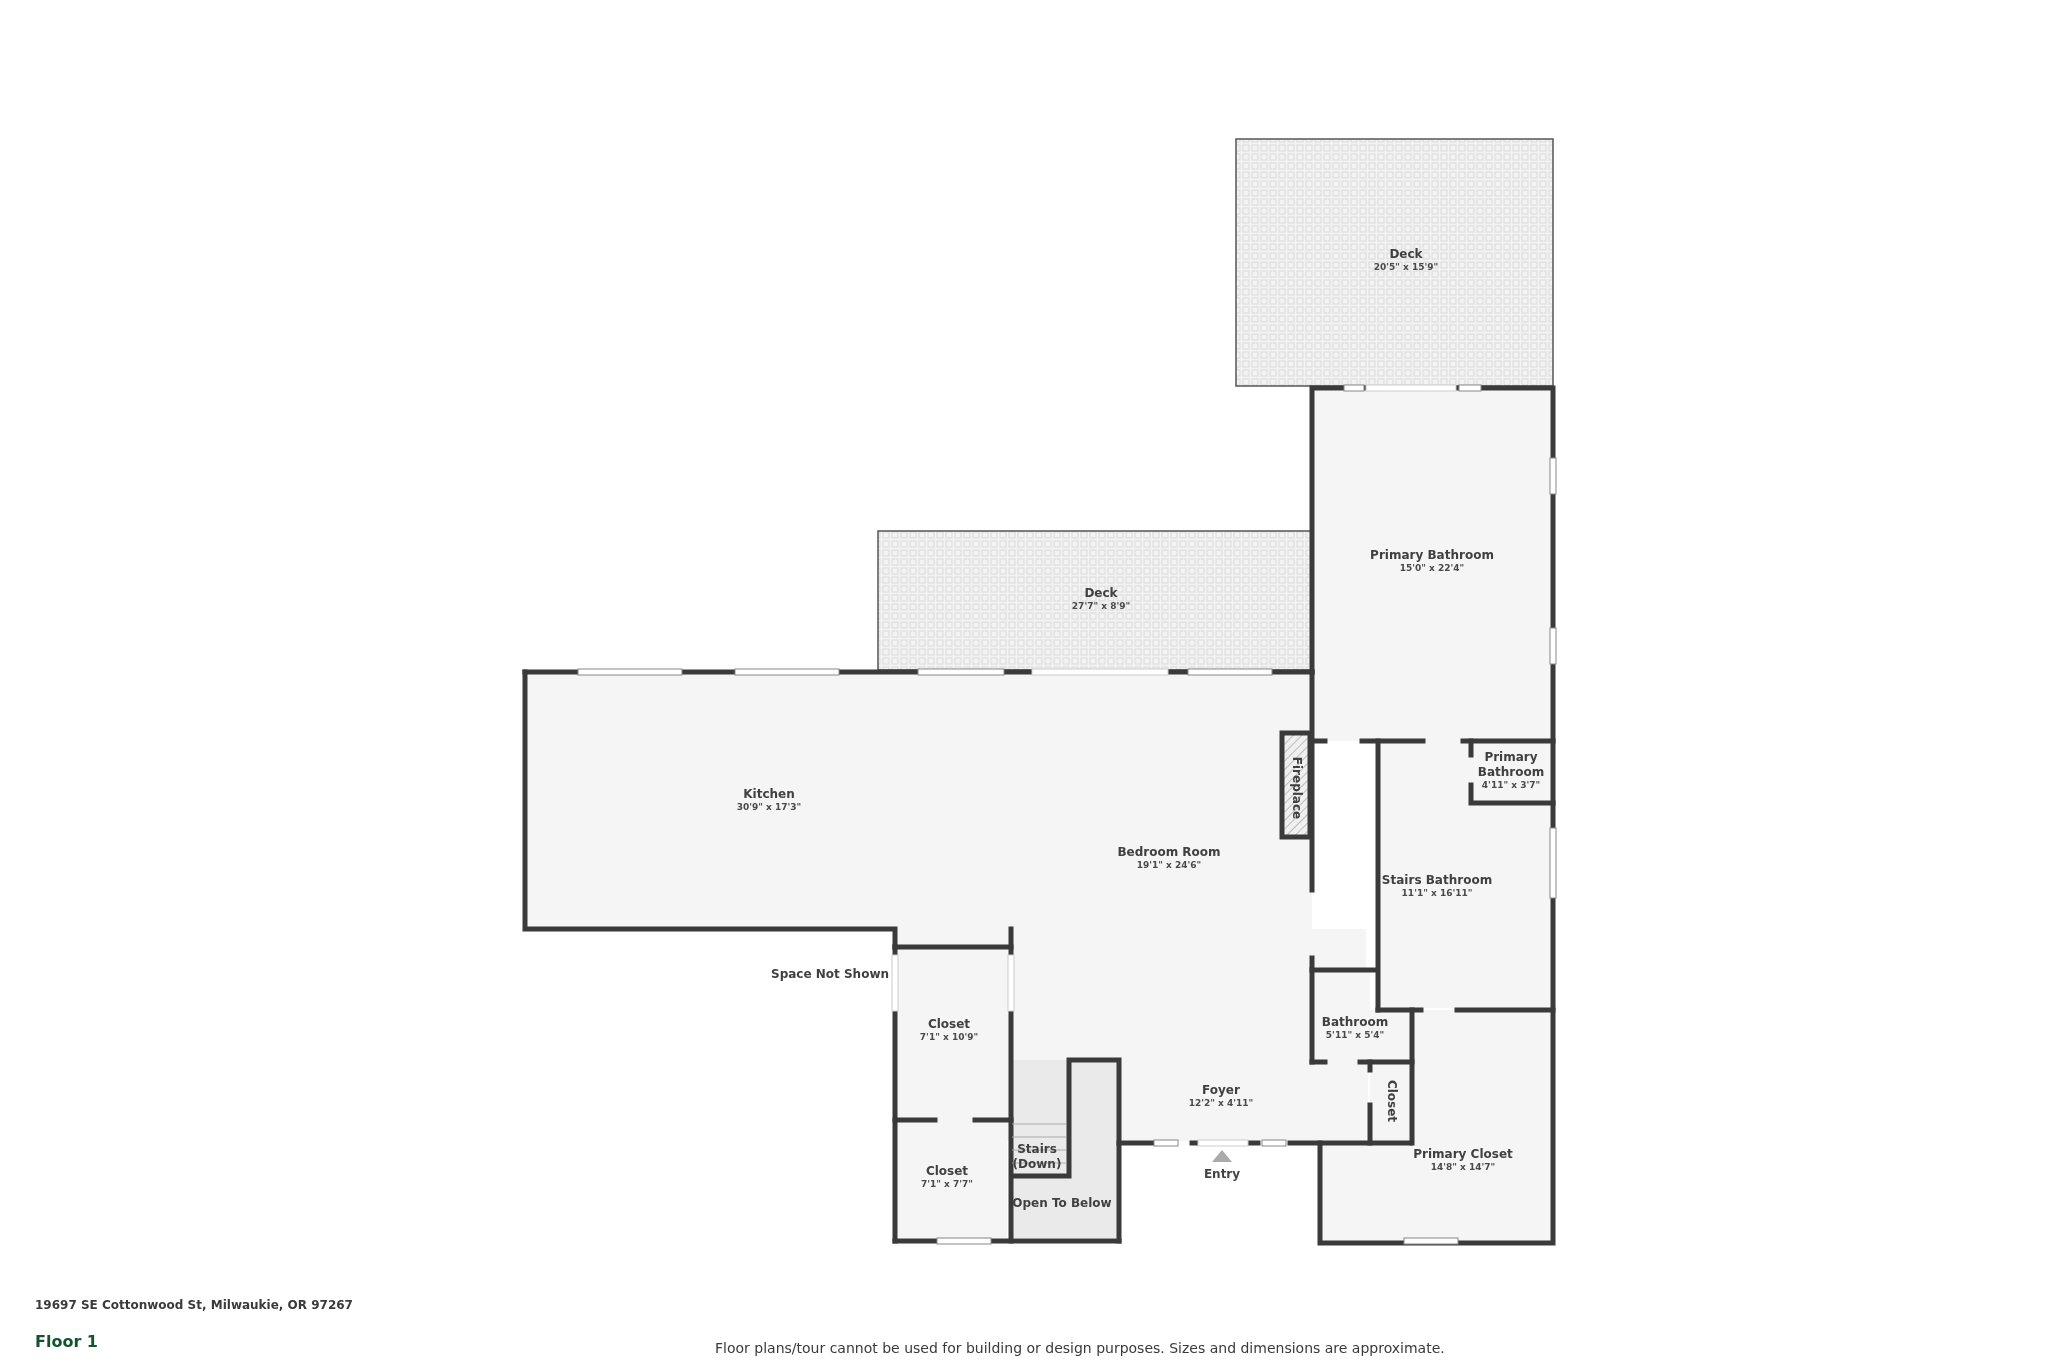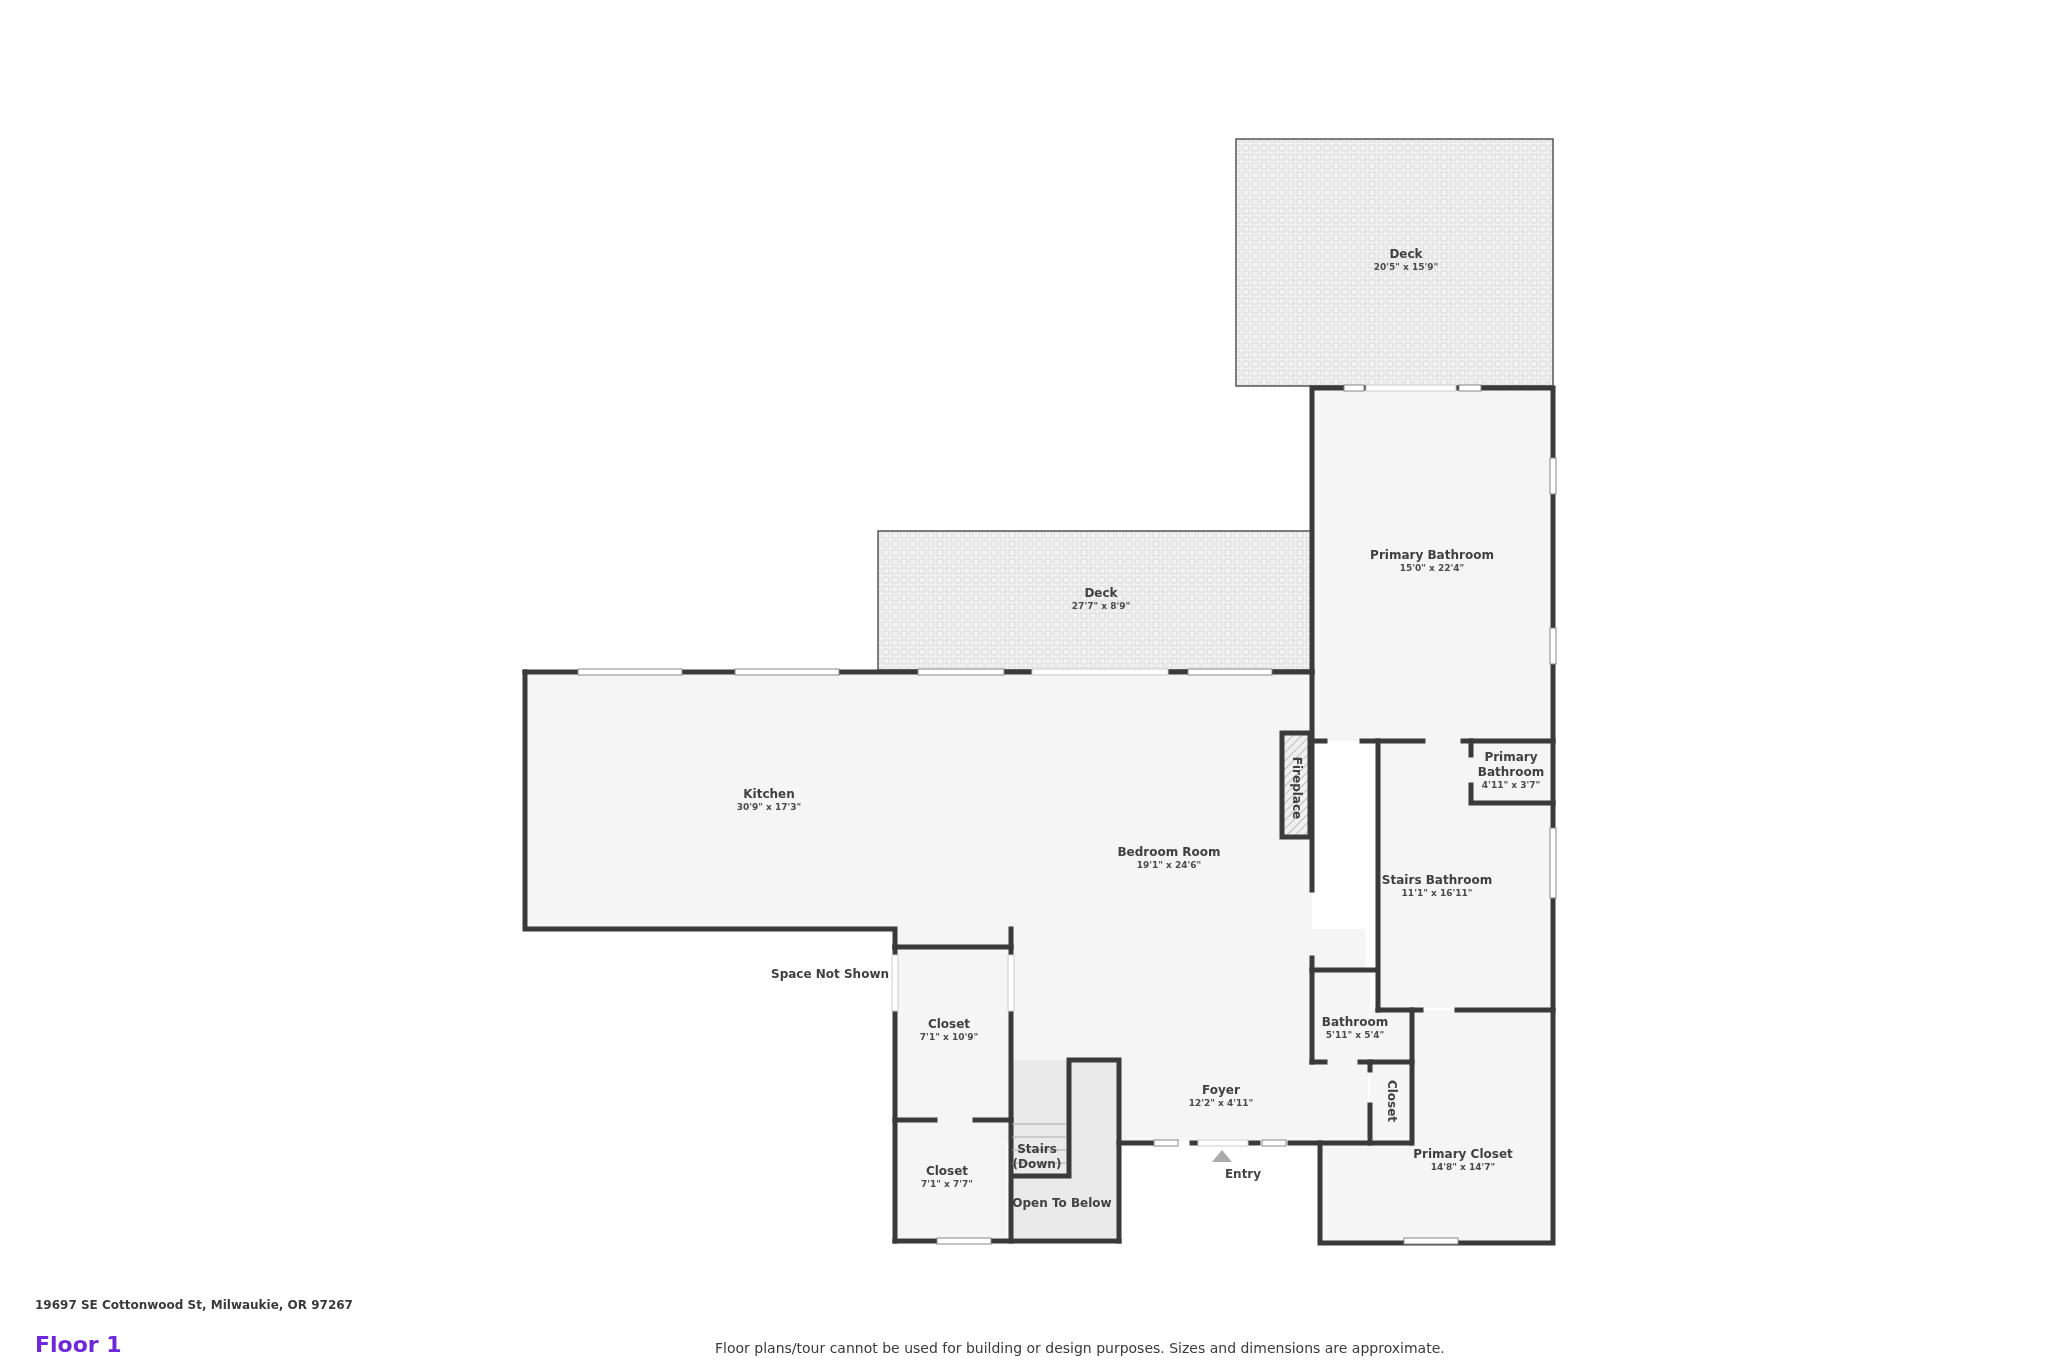--- a/index.html
+++ b/index.html
@@ -3,21 +3,21 @@
   <meta charset="utf-8">
   <style>
     html, body { margin: 0; padding: 0; background: #ffffff; }
     body { width: 2048px; height: 1365px; position: relative; overflow: hidden; font-family: "DejaVu Sans", "Liberation Sans", sans-serif; color: #3f3f3f; }
     svg.plan { position: absolute; left: 0; top: 0; }
     .room-label { position: absolute; text-align: center; transform: translate(-50%, -50%); white-space: nowrap; line-height: 1.25; }
     .room-name { font-weight: bold; font-size: 12px; color: #404040; display: block; }
     .room-dim { font-weight: bold; font-size: 9px; color: #4a4a4a; display: block; }
     .rot { transform: translate(-50%, -50%) rotate(90deg); }
     .footer-address { position: absolute; left: 35px; top: 1298px; font-size: 12px; font-weight: bold; color: #3a3a3a; }
-    .footer-floor { position: absolute; left: 35px; top: 1332px; font-size: 22px; font-weight: bold; color: #6d28d9; }
+    .footer-floor { position: absolute; left: 35px; top: 1332px; font-size: 16px; font-weight: bold; color: #14532d; }
     .footer-disclaimer { position: absolute; left: 715px; top: 1340px; font-size: 14px; font-weight: normal; color: #3a3a3a; }
     .entry-label { position: absolute; font-size: 12px; font-weight: bold; color: #444; transform: translateX(-50%); }
   </style>
 </head>
 <body>
 
 <svg class="plan" width="2048" height="1365" viewBox="0 0 2048 1365">
   <defs>
     <pattern id="deckgrid" width="9" height="9" patternUnits="userSpaceOnUse">
       <rect width="9" height="9" fill="#f3f3f3"></rect>
@@ -187,17 +187,17 @@
   <span class="room-name">Stairs</span>
   <span class="room-name">(Down)</span>
 </div>
 <div class="room-label" style="left:1062px; top:1203px;">
   <span class="room-name">Open To Below</span>
 </div>
 <div class="room-label" style="left:830px; top:974px;">
   <span class="room-name">Space Not Shown</span>
 </div>
 
-<div class="entry-label" style="left:1222px; top:1167px;margin-left:21px;">Entry</div>
+<div class="entry-label" style="left:1222px; top:1167px;">Entry</div>
 
 <div class="footer-address">19697 SE Cottonwood St, Milwaukie, OR 97267</div>
 <div class="footer-floor">Floor 1</div>
 <div class="footer-disclaimer">Floor plans/tour cannot be used for building or design purposes. Sizes and dimensions are approximate.</div>
 
 </body></html>

